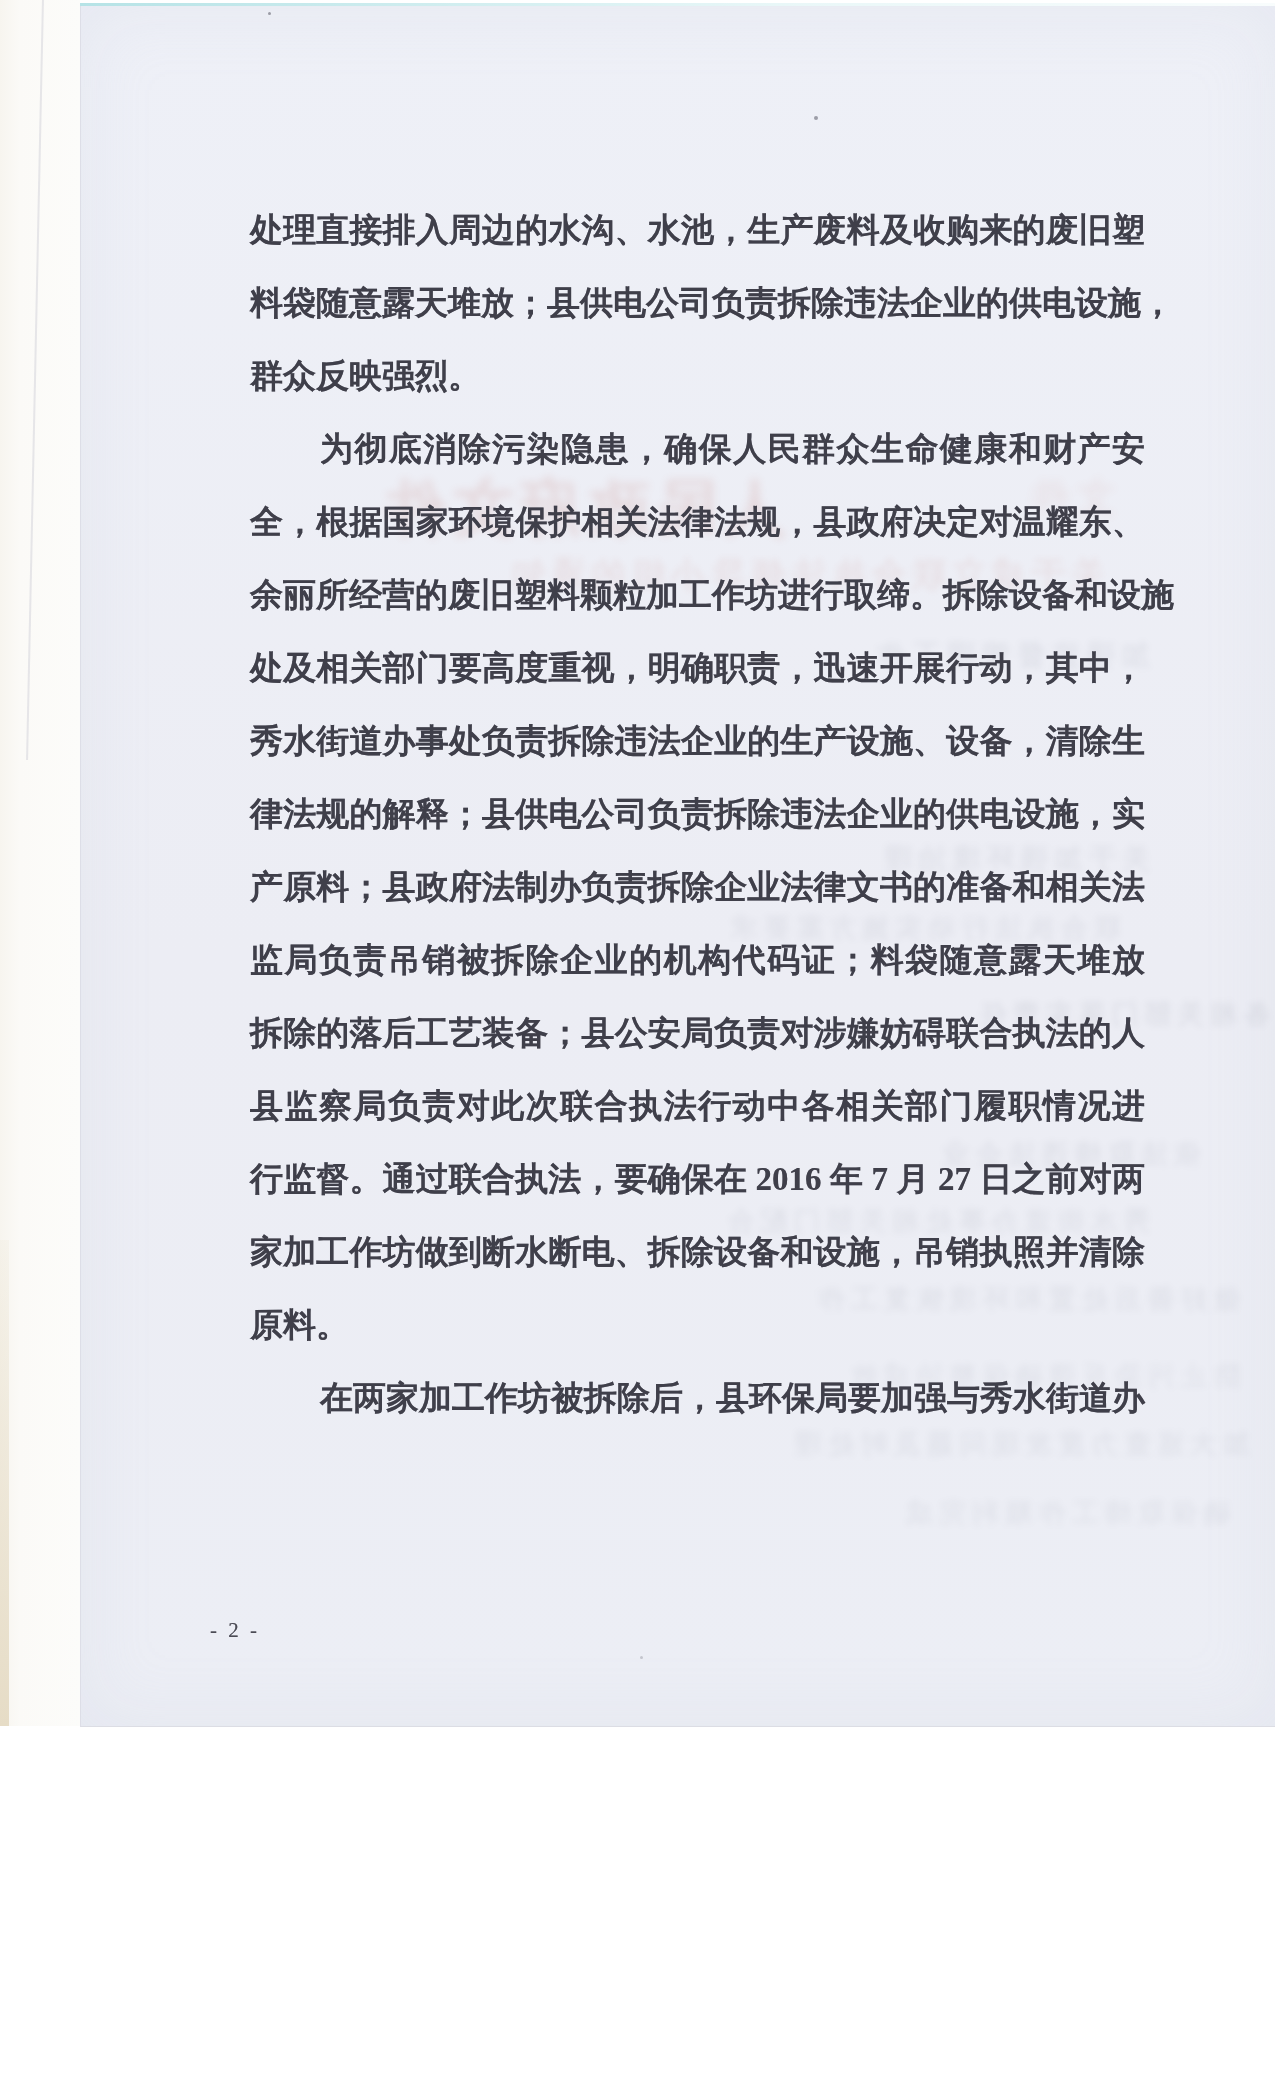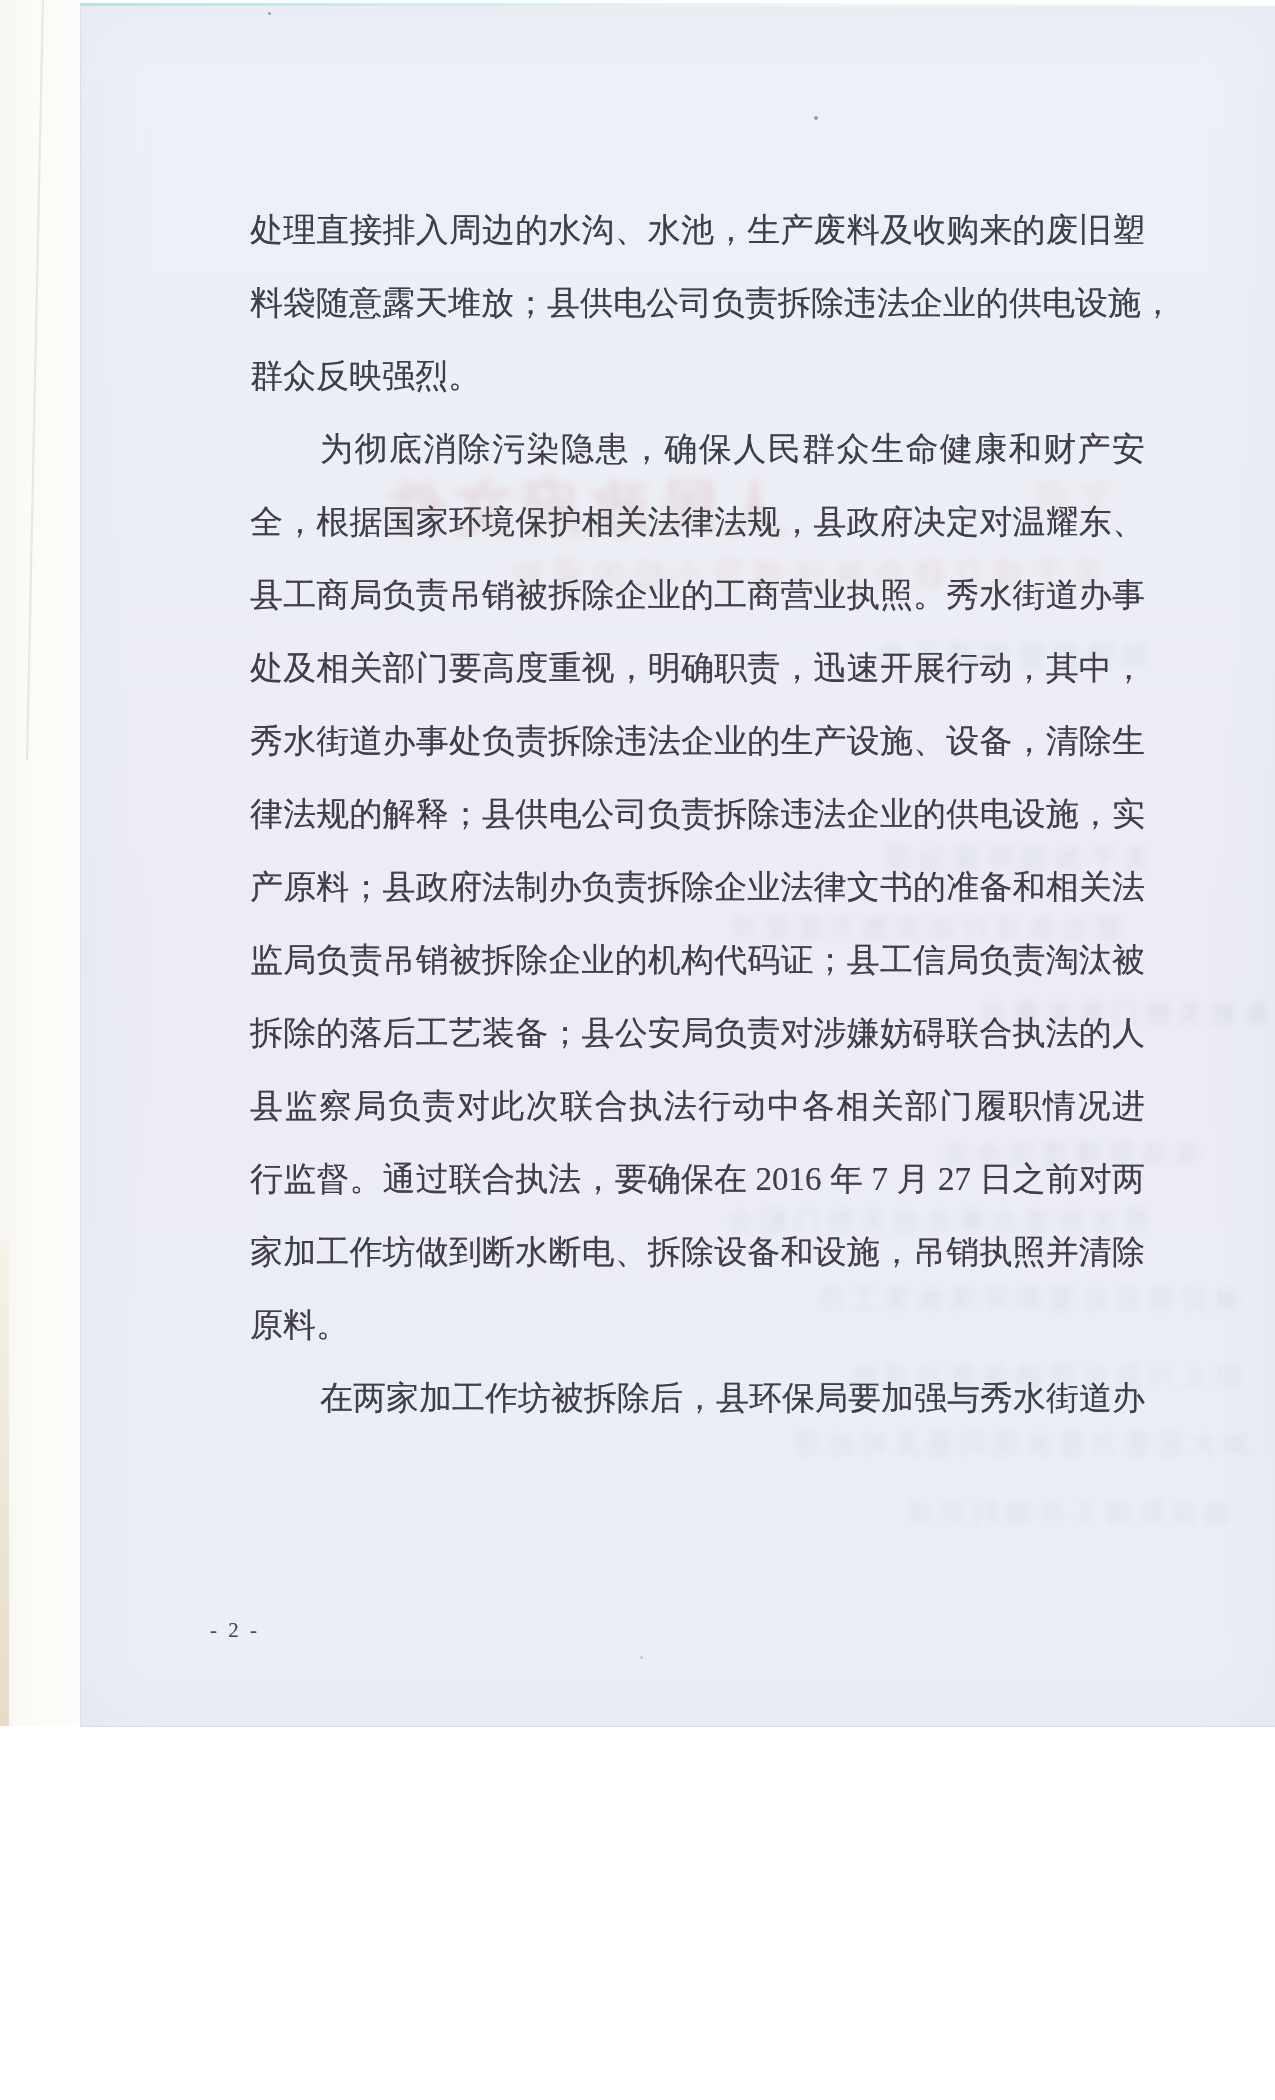--- a/index.html
+++ b/index.html
@@ -36,20 +36,21 @@
   }
   .scanline-top{
     position:absolute;left:80px;top:3px;width:1195px;height:3px;
     background:linear-gradient(90deg,rgba(122,204,210,0.55),rgba(170,225,228,0.25) 60%,rgba(190,230,232,0.1));
   }
   .speck{position:absolute;border-radius:50%;background:rgba(90,90,102,0.55);}
   .document-text{
     position:absolute;left:250px;top:194px;width:895px;
     color:var(--text);
     font-size:33px;
+    font-weight:bold;
   }
   .line{
     height:73px;line-height:73px;white-space:nowrap;
     text-align:justify;text-align-last:justify;
     text-shadow:0 0 0.6px rgba(63,63,74,0.55);
   }
   .line.no-just{text-align:right;text-align-last:left;}
   .line.indent{text-indent:70px;}
   .page-number{
     position:absolute;left:210px;top:1618px;
@@ -92,26 +93,26 @@
     <div class="bleed gray" style="left: 350px; top: 1426px; width: 900px; font-size: 27px; opacity: 0.08; filter: blur(3px);">加大巡查力度发现问题及时处理</div>
     <div class="bleed gray" style="left: 470px; top: 1495px; width: 760px; font-size: 27px; opacity: 0.07; filter: blur(3px);">确保取缔工作顺利完成</div>
   </div>
 
 <div class="document-text">
     <div class="line">处理直接排入周边的水沟、水池，生产废料及收购来的废旧塑</div>
     <div class="line">料袋随意露天堆放；县供电公司负责拆除违法企业的供电设施，</div>
     <div class="line no-just">群众反映强烈。</div>
     <div class="line indent">为彻底消除污染隐患，确保人民群众生命健康和财产安</div>
     <div class="line">全，根据国家环境保护相关法律法规，县政府决定对温耀东、</div>
-    <div class="line">县工商局负责吊销被拆除企业的工商营业执照。秀水街道办事</div>
+    <div class="line">余丽所经营的废旧塑料颗粒加工作坊进行取缔。拆除设备和设施</div>
     <div class="line">处及相关部门要高度重视，明确职责，迅速开展行动，其中，</div>
     <div class="line">秀水街道办事处负责拆除违法企业的生产设施、设备，清除生</div>
     <div class="line">律法规的解释；县供电公司负责拆除违法企业的供电设施，实</div>
     <div class="line">产原料；县政府法制办负责拆除企业法律文书的准备和相关法</div>
-    <div class="line">监局负责吊销被拆除企业的机构代码证；县工信局负责淘汰被</div>
+    <div class="line">监局负责吊销被拆除企业的机构代码证；料袋随意露天堆放</div>
     <div class="line">拆除的落后工艺装备；县公安局负责对涉嫌妨碍联合执法的人</div>
     <div class="line">县监察局负责对此次联合执法行动中各相关部门履职情况进</div>
     <div class="line">行监督。通过联合执法，要确保在 2016 年 7 月 27 日之前对两</div>
     <div class="line">家加工作坊做到断水断电、拆除设备和设施，吊销执照并清除</div>
     <div class="line no-just">原料。</div>
     <div class="line indent">在两家加工作坊被拆除后，县环保局要加强与秀水街道办</div>
   </div>
 
 <div class="page-number">- 2 -</div>
 

